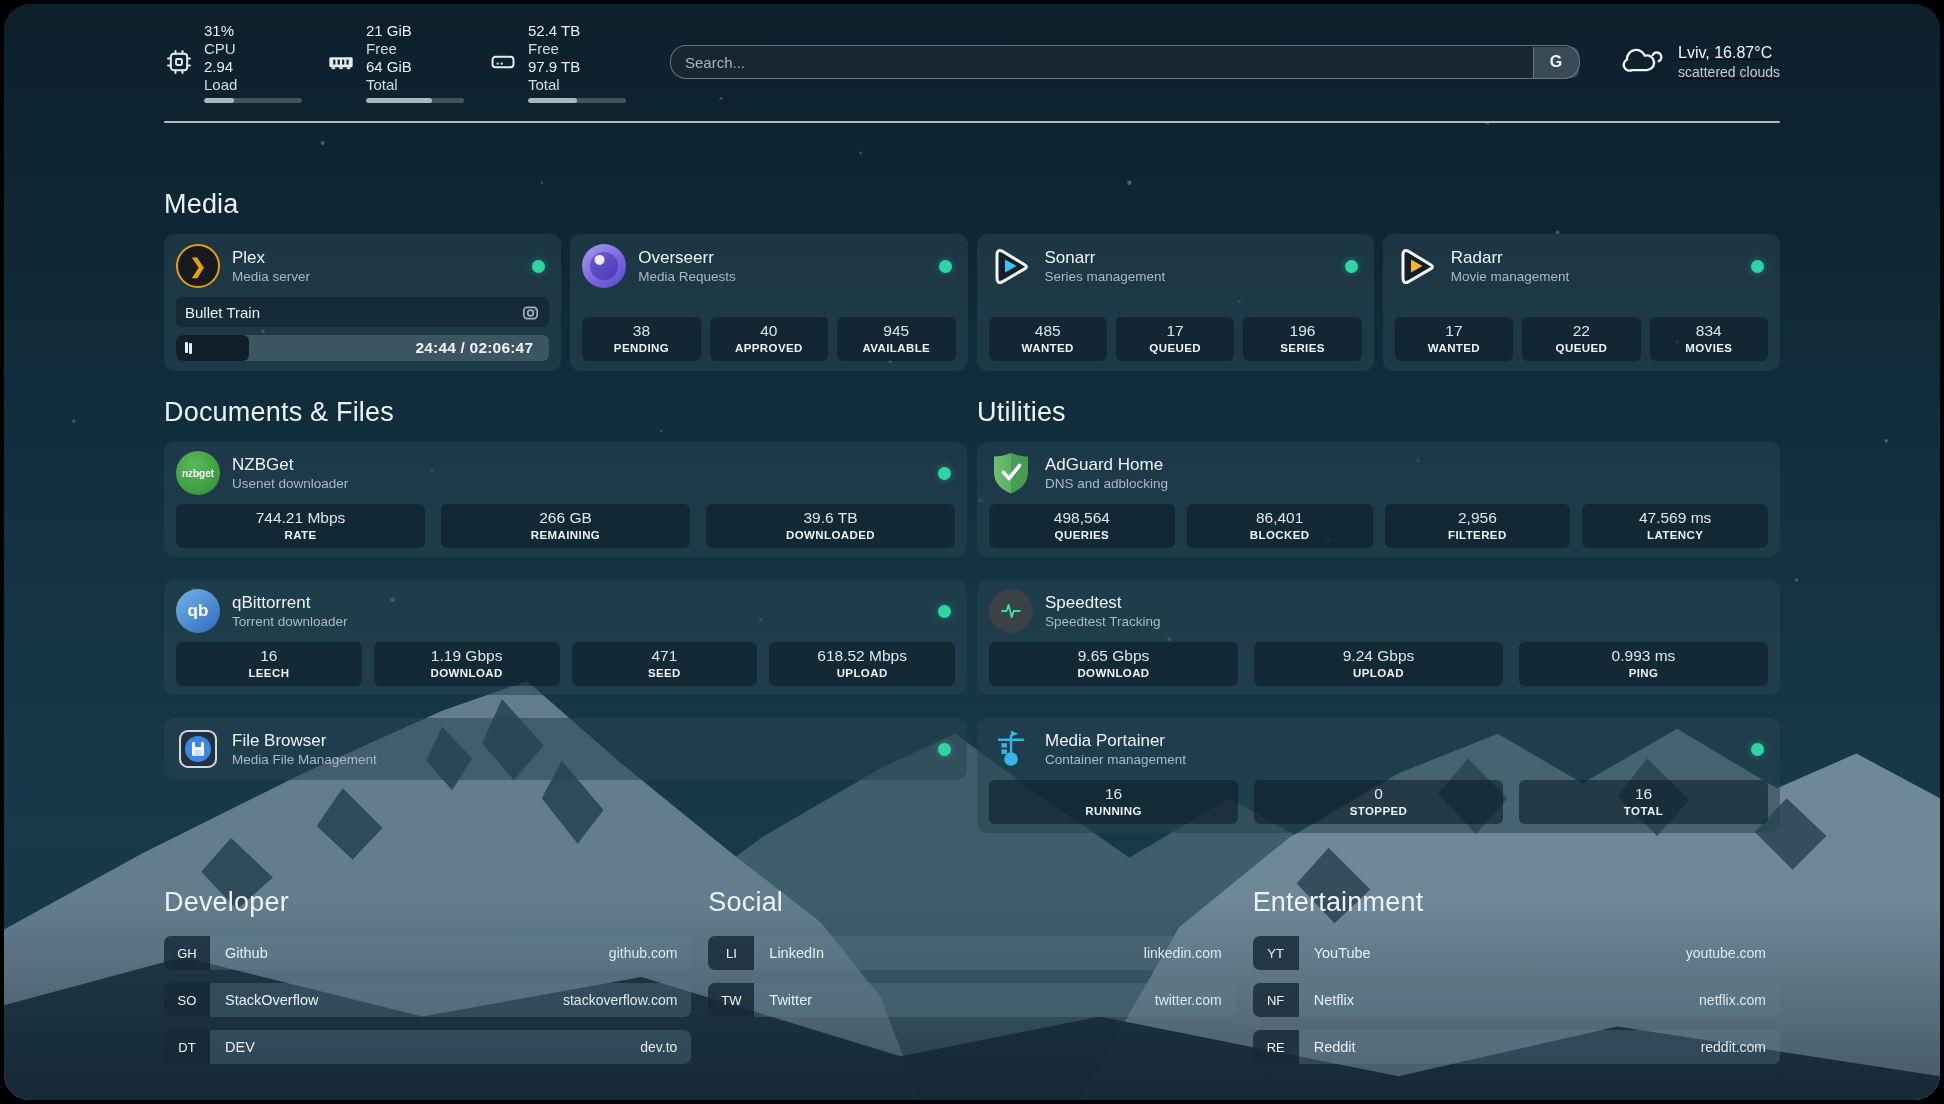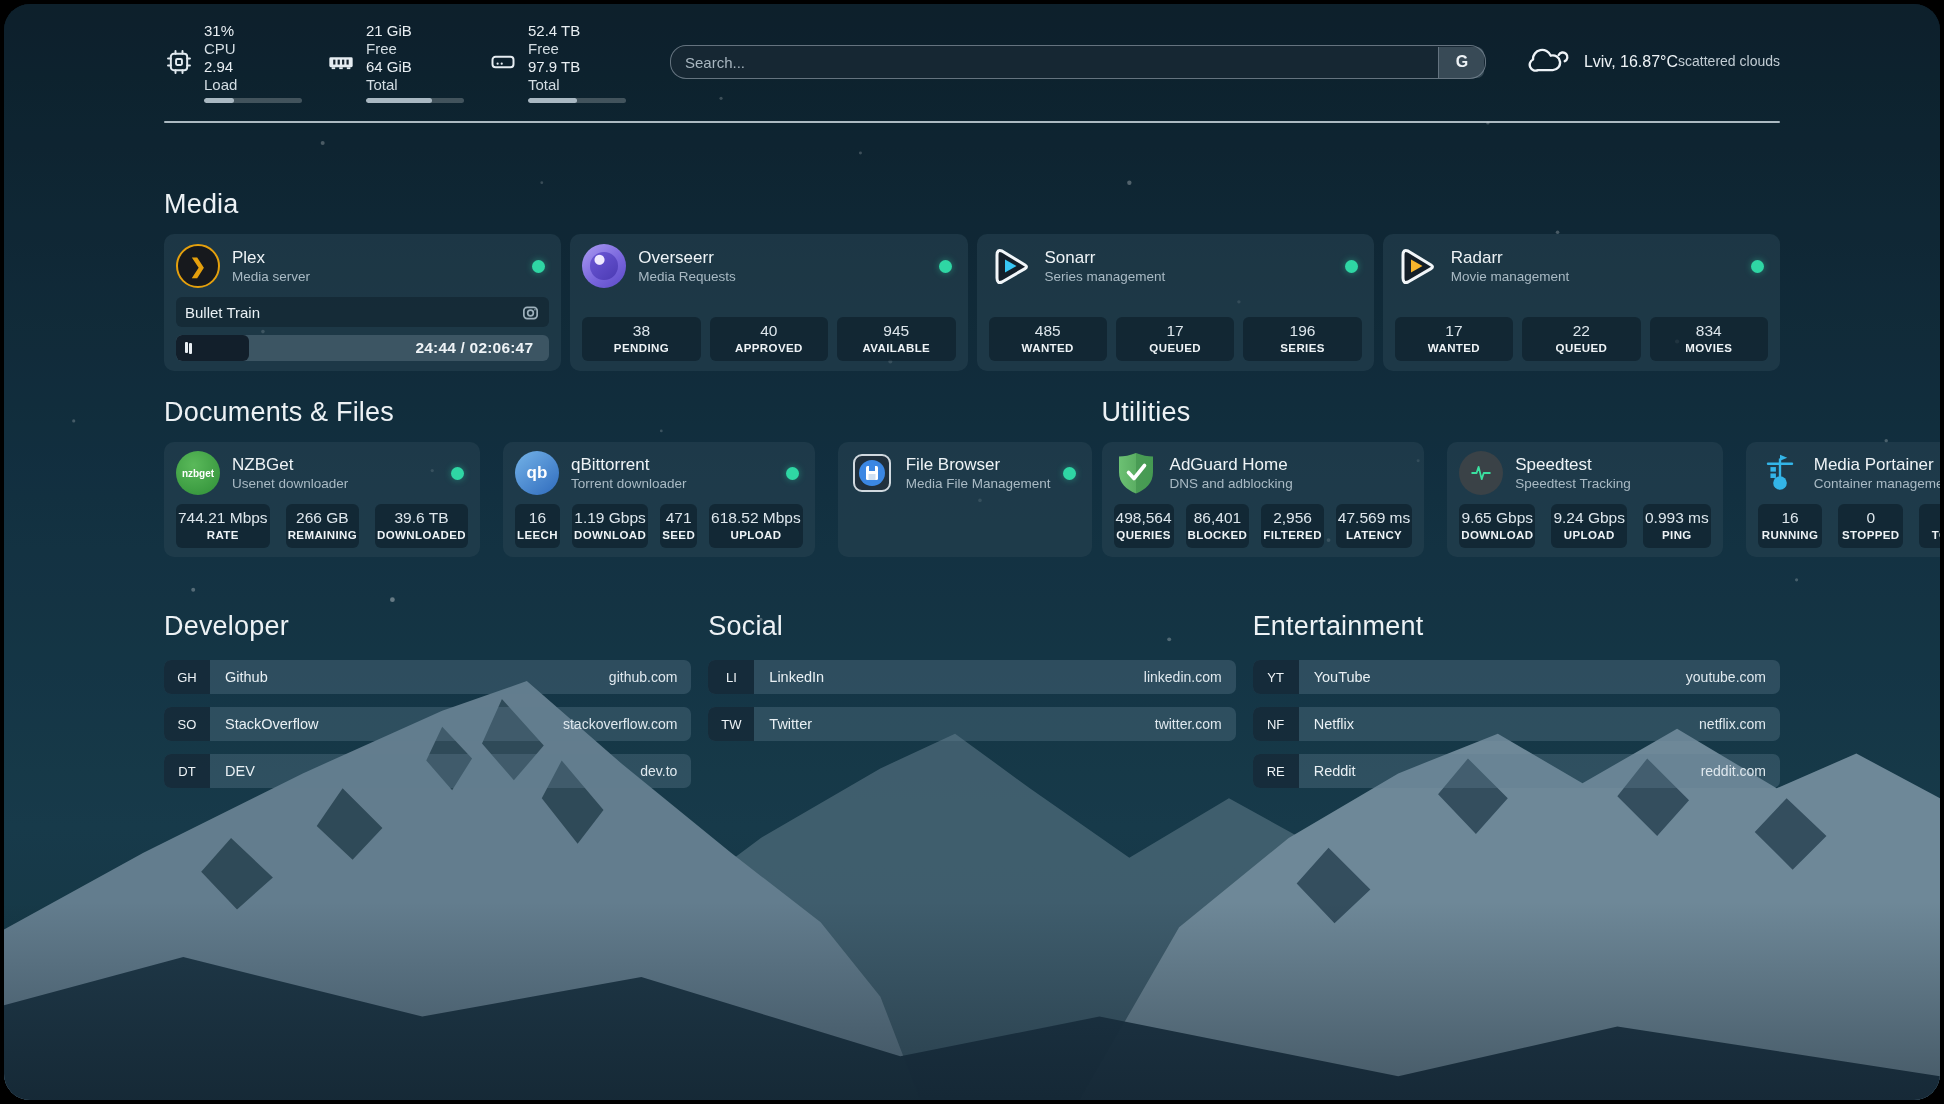--- a/index.html
+++ b/index.html
@@ -25,21 +25,21 @@
   .search-wrap { flex:1; margin:0 42px 0 44px; position:relative; height:34px; }
   .search-input { width:100%; height:34px; background:rgba(25,40,52,.82);
     border:1.5px solid rgba(165,180,192,.55); border-radius:16px; color:#dfe7ec;
     font-size:15px; padding:0 58px 0 14px; outline:none; font-family:inherit; }
   .search-input::placeholder { color:#a8b6c0; }
   .search-g { position:absolute; top:1.5px; right:1.5px; bottom:1.5px; width:46px;
     background:rgba(130,150,163,.32); border-left:1.5px solid rgba(165,180,192,.4);
     border-radius:0 7px 7px 0; display:flex; align-items:center; justify-content:center;
     color:#eef3f6; font-size:16px; font-weight:700; cursor:pointer; }
   .weather { display:flex; align-items:center; gap:12px; }
-  .weather-text { display:flex; flex-direction:row; }
+  .weather-text { display:flex; flex-direction:column;text-decoration:underline; }
   .weather-loc { font-size:16px; color:#eef3f6; line-height:20px; }
   .weather-cond { font-size:14px; color:#c2cdd4; line-height:18px; }
 
   .divider { margin-top:35px; height:2px; border-radius:1px; background:rgba(212,224,231,.8); }
 
   
   .section-title { font-size:27px; font-weight:500; color:#edf2f5; letter-spacing:.2px; }
   .st-media { margin-top:66px; }
 
   .media-grid { margin-top:14px; display:grid; grid-template-columns:repeat(4,1fr); gap:9px; }
@@ -65,21 +65,21 @@
   .plex-progress { margin-top:8px; height:26px; border-radius:6px; background:rgba(92,114,128,.5);
     position:relative; display:flex; align-items:center; overflow:hidden; }
   .plex-fill { position:absolute; left:0; top:0; bottom:0; background:rgba(9,20,30,.82);
     border-radius:6px; display:flex; align-items:center; padding-left:9px; gap:3px; }
   .pause-bar { width:3px; height:11px; border-radius:1px; background:#e8eef3; display:inline-block; }
   .plex-time { margin-left:auto; padding-right:16px; font-size:15.5px; font-weight:600;
     color:#eef3f6; position:relative; z-index:1; letter-spacing:.2px; }
 
   
   .two-col { margin-top:26px; display:grid; grid-template-columns:1fr 1fr; gap:10px; }
-  .col-cards { margin-top:14px; display:flex; flex-direction:row; gap:23px; }
+  .col-cards { margin-top:14px; display:flex; flex-direction:column; gap:23px; }
   .card-wide { padding:9px 12px; }
   .card-slim { padding:9px 12px; }
 
   
   .bookmarks { margin-top:54px; display:grid; grid-template-columns:1fr 1fr 1fr; gap:17px; }
   .bm-rows { margin-top:18px; display:flex; flex-direction:column; gap:13px; }
   .bm-row { height:34px; display:flex; align-items:stretch; border-radius:7px; overflow:hidden;
     background:rgba(96,126,143,.34); cursor:pointer; }
   .bm-abbr { width:46px; flex:none; background:rgba(13,31,44,.72); display:flex;
     align-items:center; justify-content:center; font-size:13px; font-weight:500; color:#eef3f6; }

